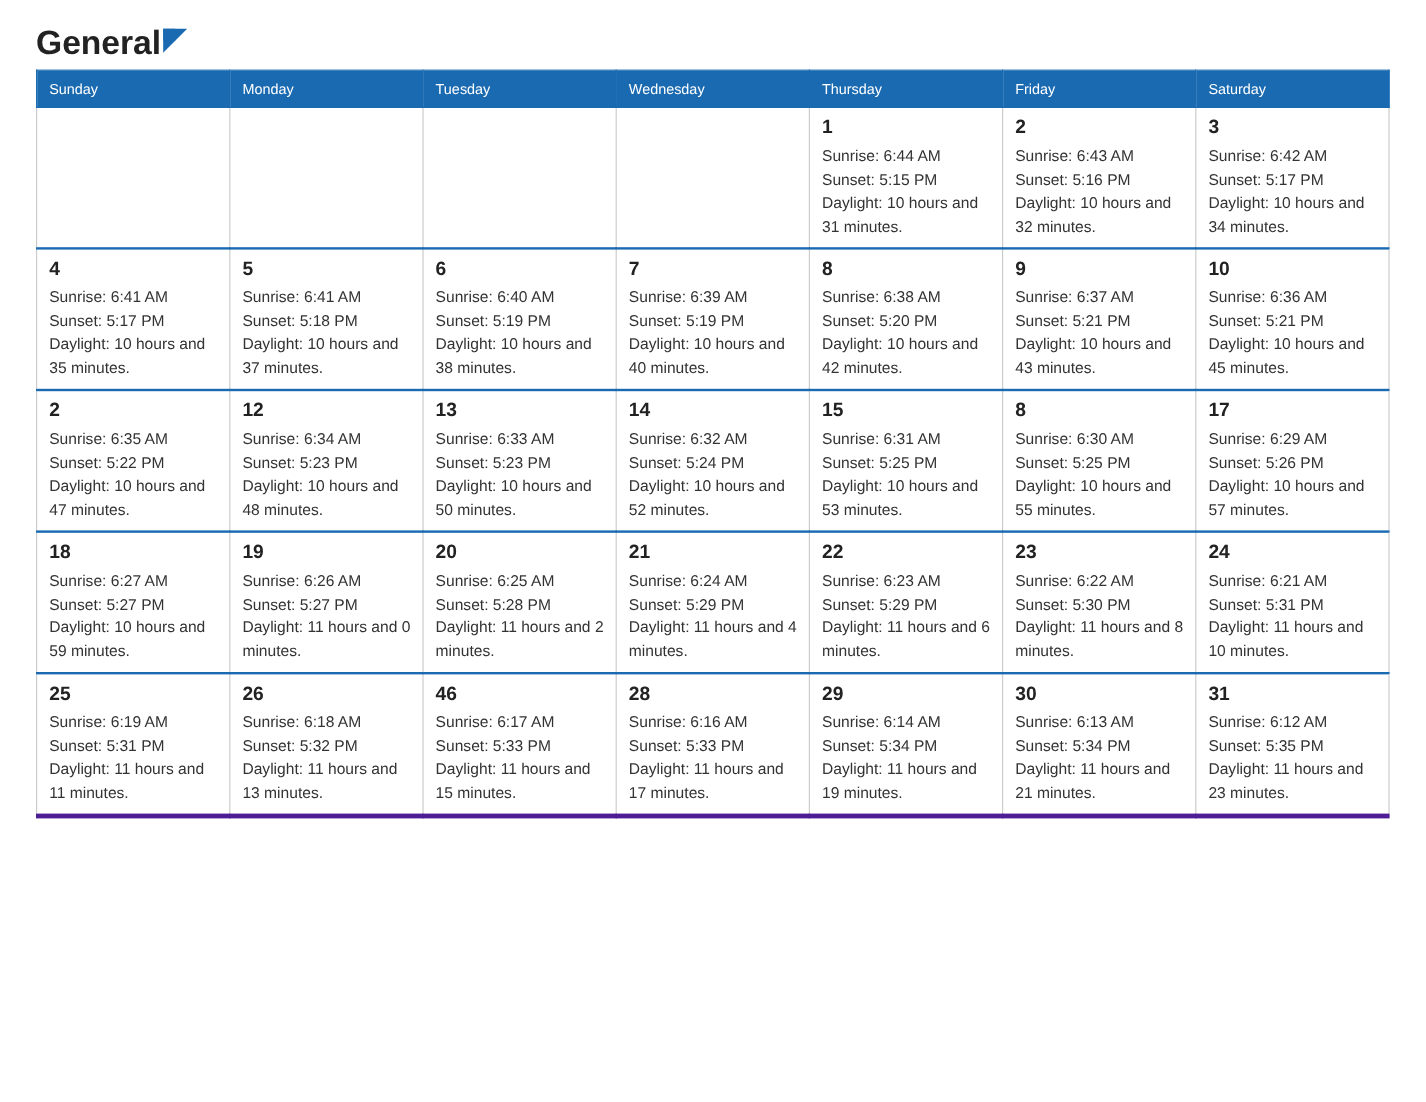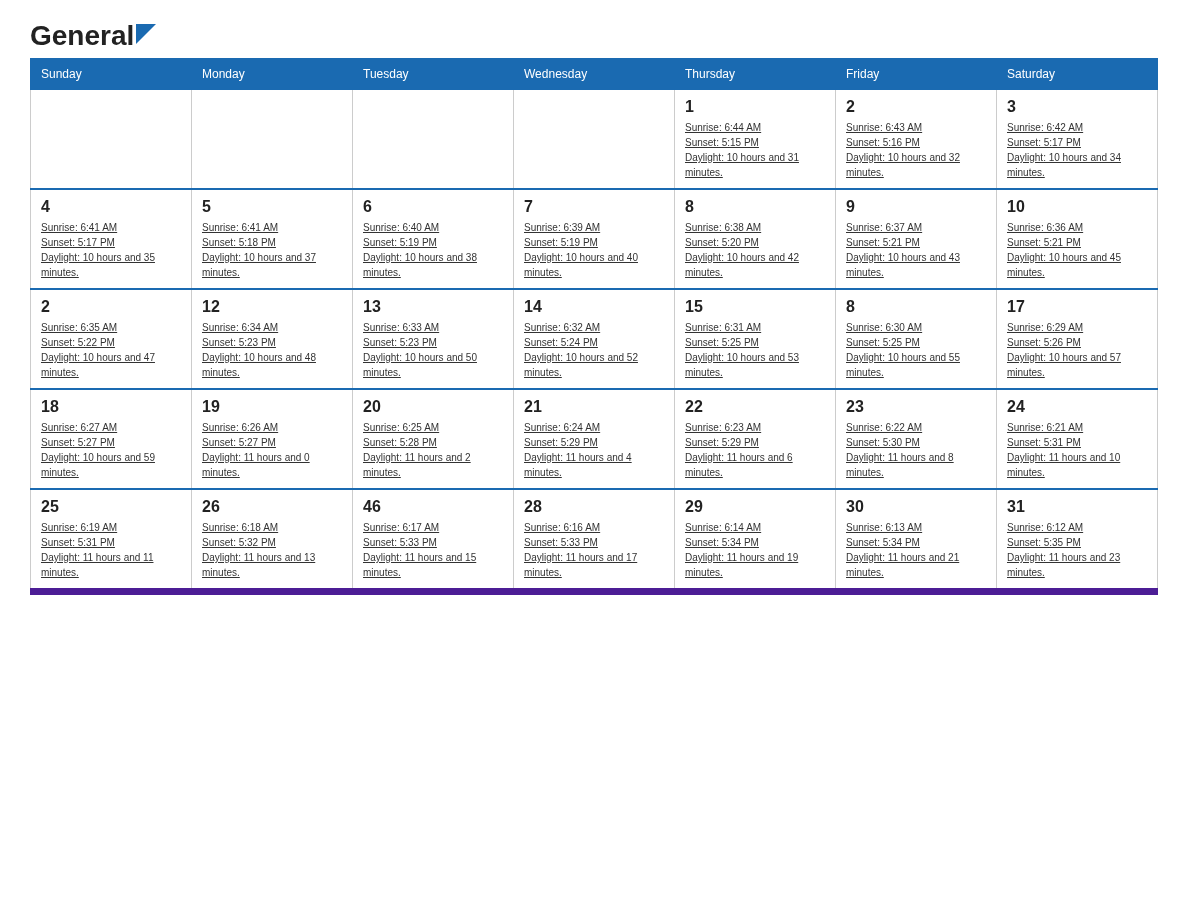--- a/index.html
+++ b/index.html
@@ -85,33 +85,32 @@
       color: #333;
     }
     .day-number {
       font-size: 16px;
       font-weight: bold;
       color: #222;
       display: block;
       margin-bottom: 4px;
     }
     .day-info {
-      font-size: 10px;
+      font-size: 13px;
       color: #333;
       line-height: 1.5;
-      text-decoration: underline;
     }
     .calendar tbody tr {
       border-bottom: 2px solid #1a6ab1;
     }
     .empty-cell {
       background: #fff;
     }
     .calendar tbody tr:last-child {
-      border-bottom: 7px solid #4c1d95;
+      border-bottom: 4px solid #4c1d95;
     }
   </style>
 </head>
 <body>
 
 <div class="header">
   <div class="logo">
     <div class="logo-text">
       <span>General</span>
         <span class="logo-triangle"></span>

